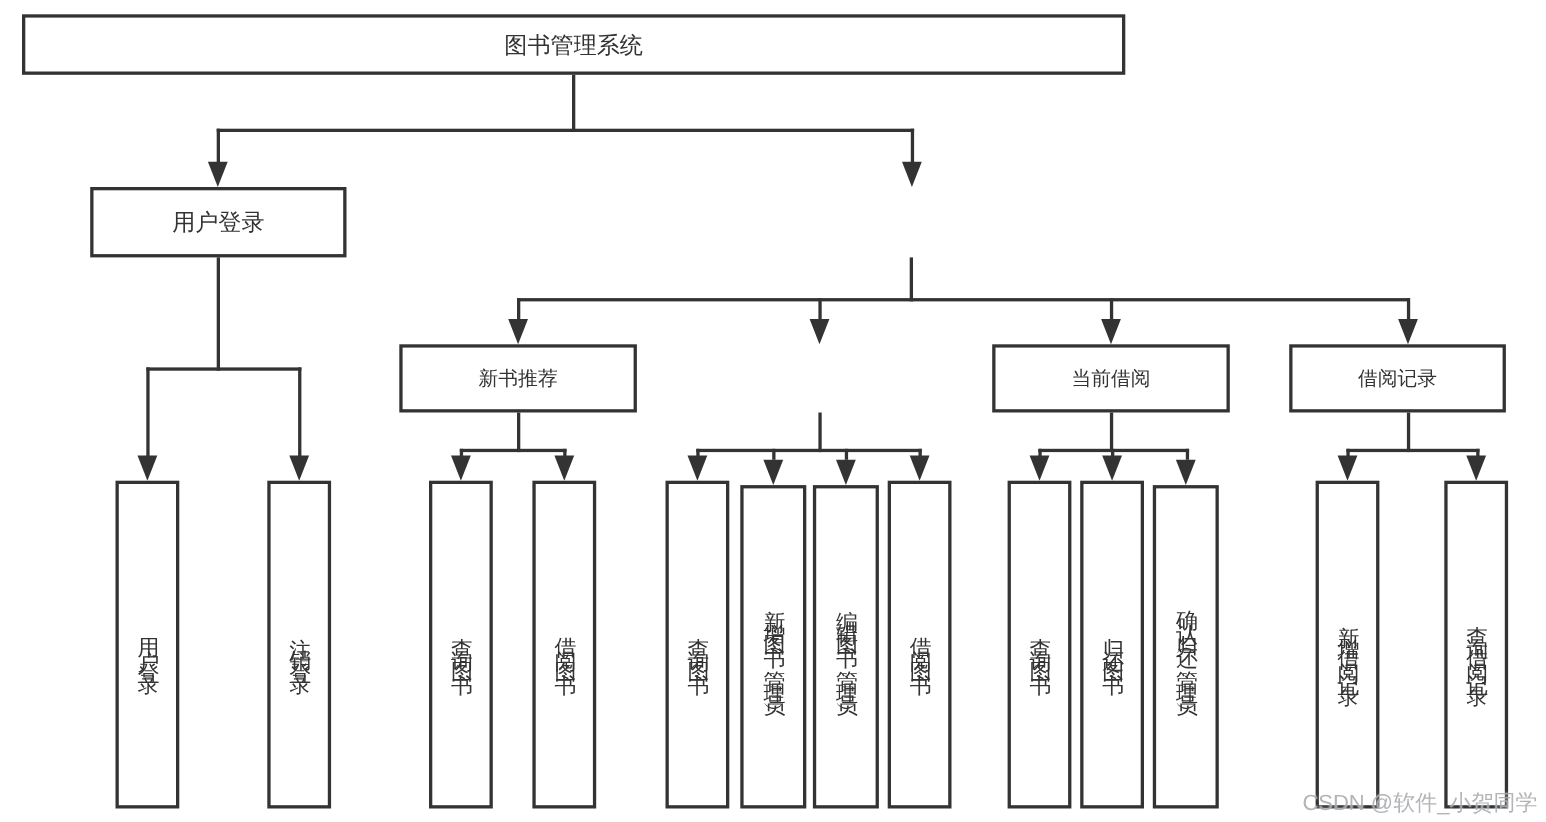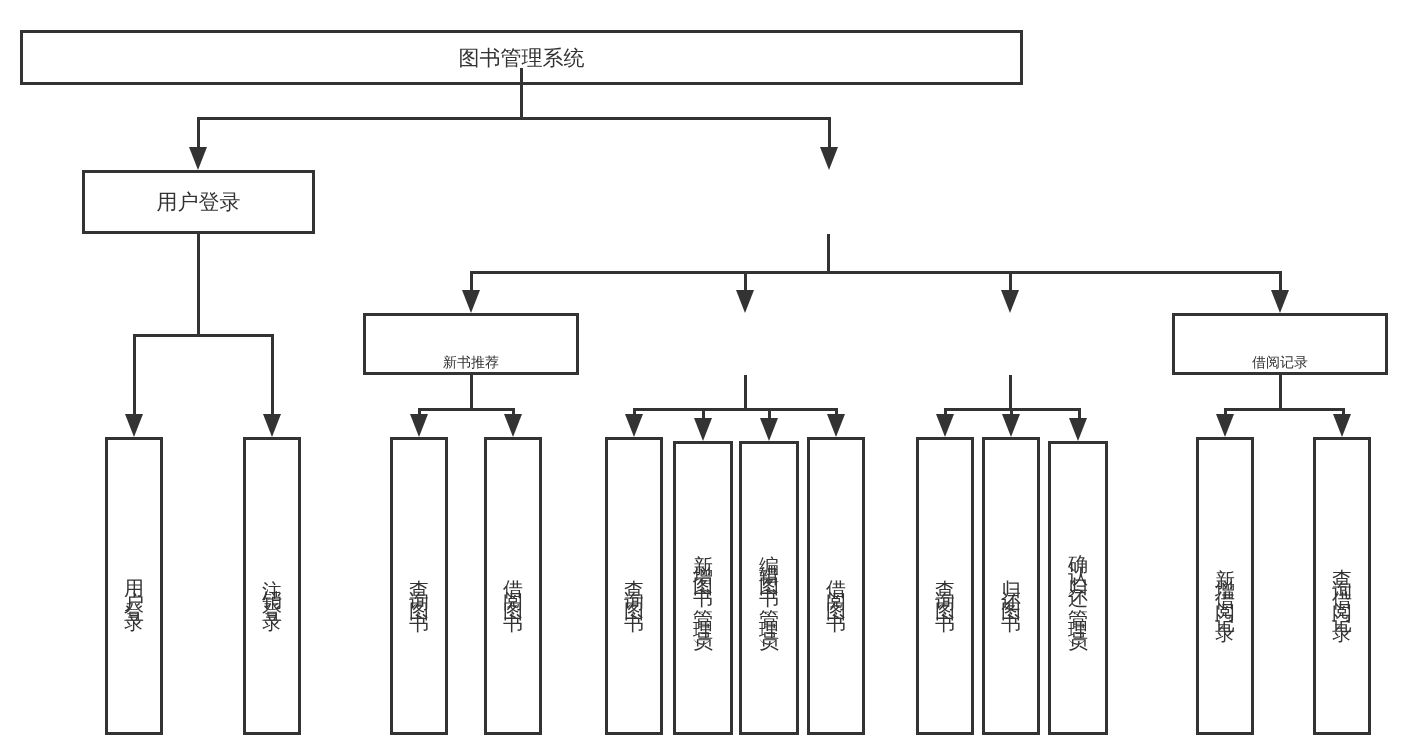--- a/index.html
+++ b/index.html
@@ -22,21 +22,21 @@
     box-sizing:border-box;
     border:3px solid var(--line);
     background:#fff;
     display:flex;
     align-items:center;
     justify-content:center;
     text-align:center;
   }
   .box.lv1{font-size:21px;}
   .box.lv2{font-size:21px;}
-  .box.lv3{font-size:14px;align-items:flex-end;}
+  .box.lv3{font-size:18px;}
   .vtext{
     writing-mode:vertical-rl;
     text-orientation:mixed;
     font-size:20px;
     letter-spacing:11px;
     line-height:1.25;
     white-space:nowrap;
   }
   .hline{position:absolute;height:3px;background:var(--line);}
   .vline{position:absolute;width:3px;background:var(--line);}
@@ -55,21 +55,21 @@
     opacity:.9;
     white-space:nowrap;
     text-shadow:0 0 2px #fff;
   }
 </style>
 </head>
 <body>
 
 <div id="stage">
 
-  <div class="box lv1" style="left:20px;top:13px;width:1003px;height:55px;margin-top:17px;">
+  <div class="box lv1" style="left:20px;top:13px;width:1003px;height:55px;">
     <span>图书管理系统</span>
   </div>
 
   <div class="vline" style="left:520px;top:68px;height:51px;"></div>
   <div class="hline" style="left:197px;top:117px;width:634px;"></div>
   <div class="vline" style="left:197px;top:117px;height:33px;"></div>
   <div class="arrow" style="left:189px;top:147px;"></div>
   <div class="vline" style="left:828px;top:117px;height:33px;"></div>
   <div class="arrow" style="left:820px;top:147px;"></div>
 
@@ -91,21 +91,24 @@
   <div class="vline" style="left:744px;top:271px;height:21px;"></div>
   <div class="arrow" style="left:736px;top:290px;"></div>
   <div class="vline" style="left:1009px;top:271px;height:21px;"></div>
   <div class="arrow" style="left:1001px;top:290px;"></div>
   <div class="vline" style="left:1279px;top:271px;height:21px;"></div>
   <div class="arrow" style="left:1271px;top:290px;"></div>
 
   <div class="box lv3" style="left:363px;top:313px;width:216px;height:62px;">
     <span>新书推荐</span>
   </div>
-  <div class="box lv3" style="left:1172px;top:313px;width:216px;height:62px;">
+  <div class="box lv3" style="left:902px;top:313px;width:216px;height:62px;">
+    <span>当前借阅</span>
+  </div>
+  <div class="box lv3" style="left:1172px;top:313px;width:197px;height:62px;">
     <span>借阅记录</span>
   </div>
 
   <div class="vline" style="left:470px;top:375px;height:36px;"></div>
   <div class="hline" style="left:418px;top:408px;width:97px;"></div>
   <div class="vline" style="left:418px;top:408px;height:10px;"></div>
   <div class="arrow" style="left:410px;top:414px;"></div>
   <div class="vline" style="left:512px;top:408px;height:10px;"></div>
   <div class="arrow" style="left:504px;top:414px;"></div>
 
@@ -173,14 +176,15 @@
     <span class="vtext">确认归还（管理员）</span>
   </div>
 
   <div class="box" style="left:1196px;top:437px;width:58px;height:298px;">
     <span class="vtext">新增借阅记录</span>
   </div>
   <div class="box" style="left:1313px;top:437px;width:58px;height:298px;">
     <span class="vtext">查询借阅记录</span>
   </div>
 
+  <div class="watermark">CSDN @软件_小贺同学</div>
 
 </div>
 
 </body></html>

